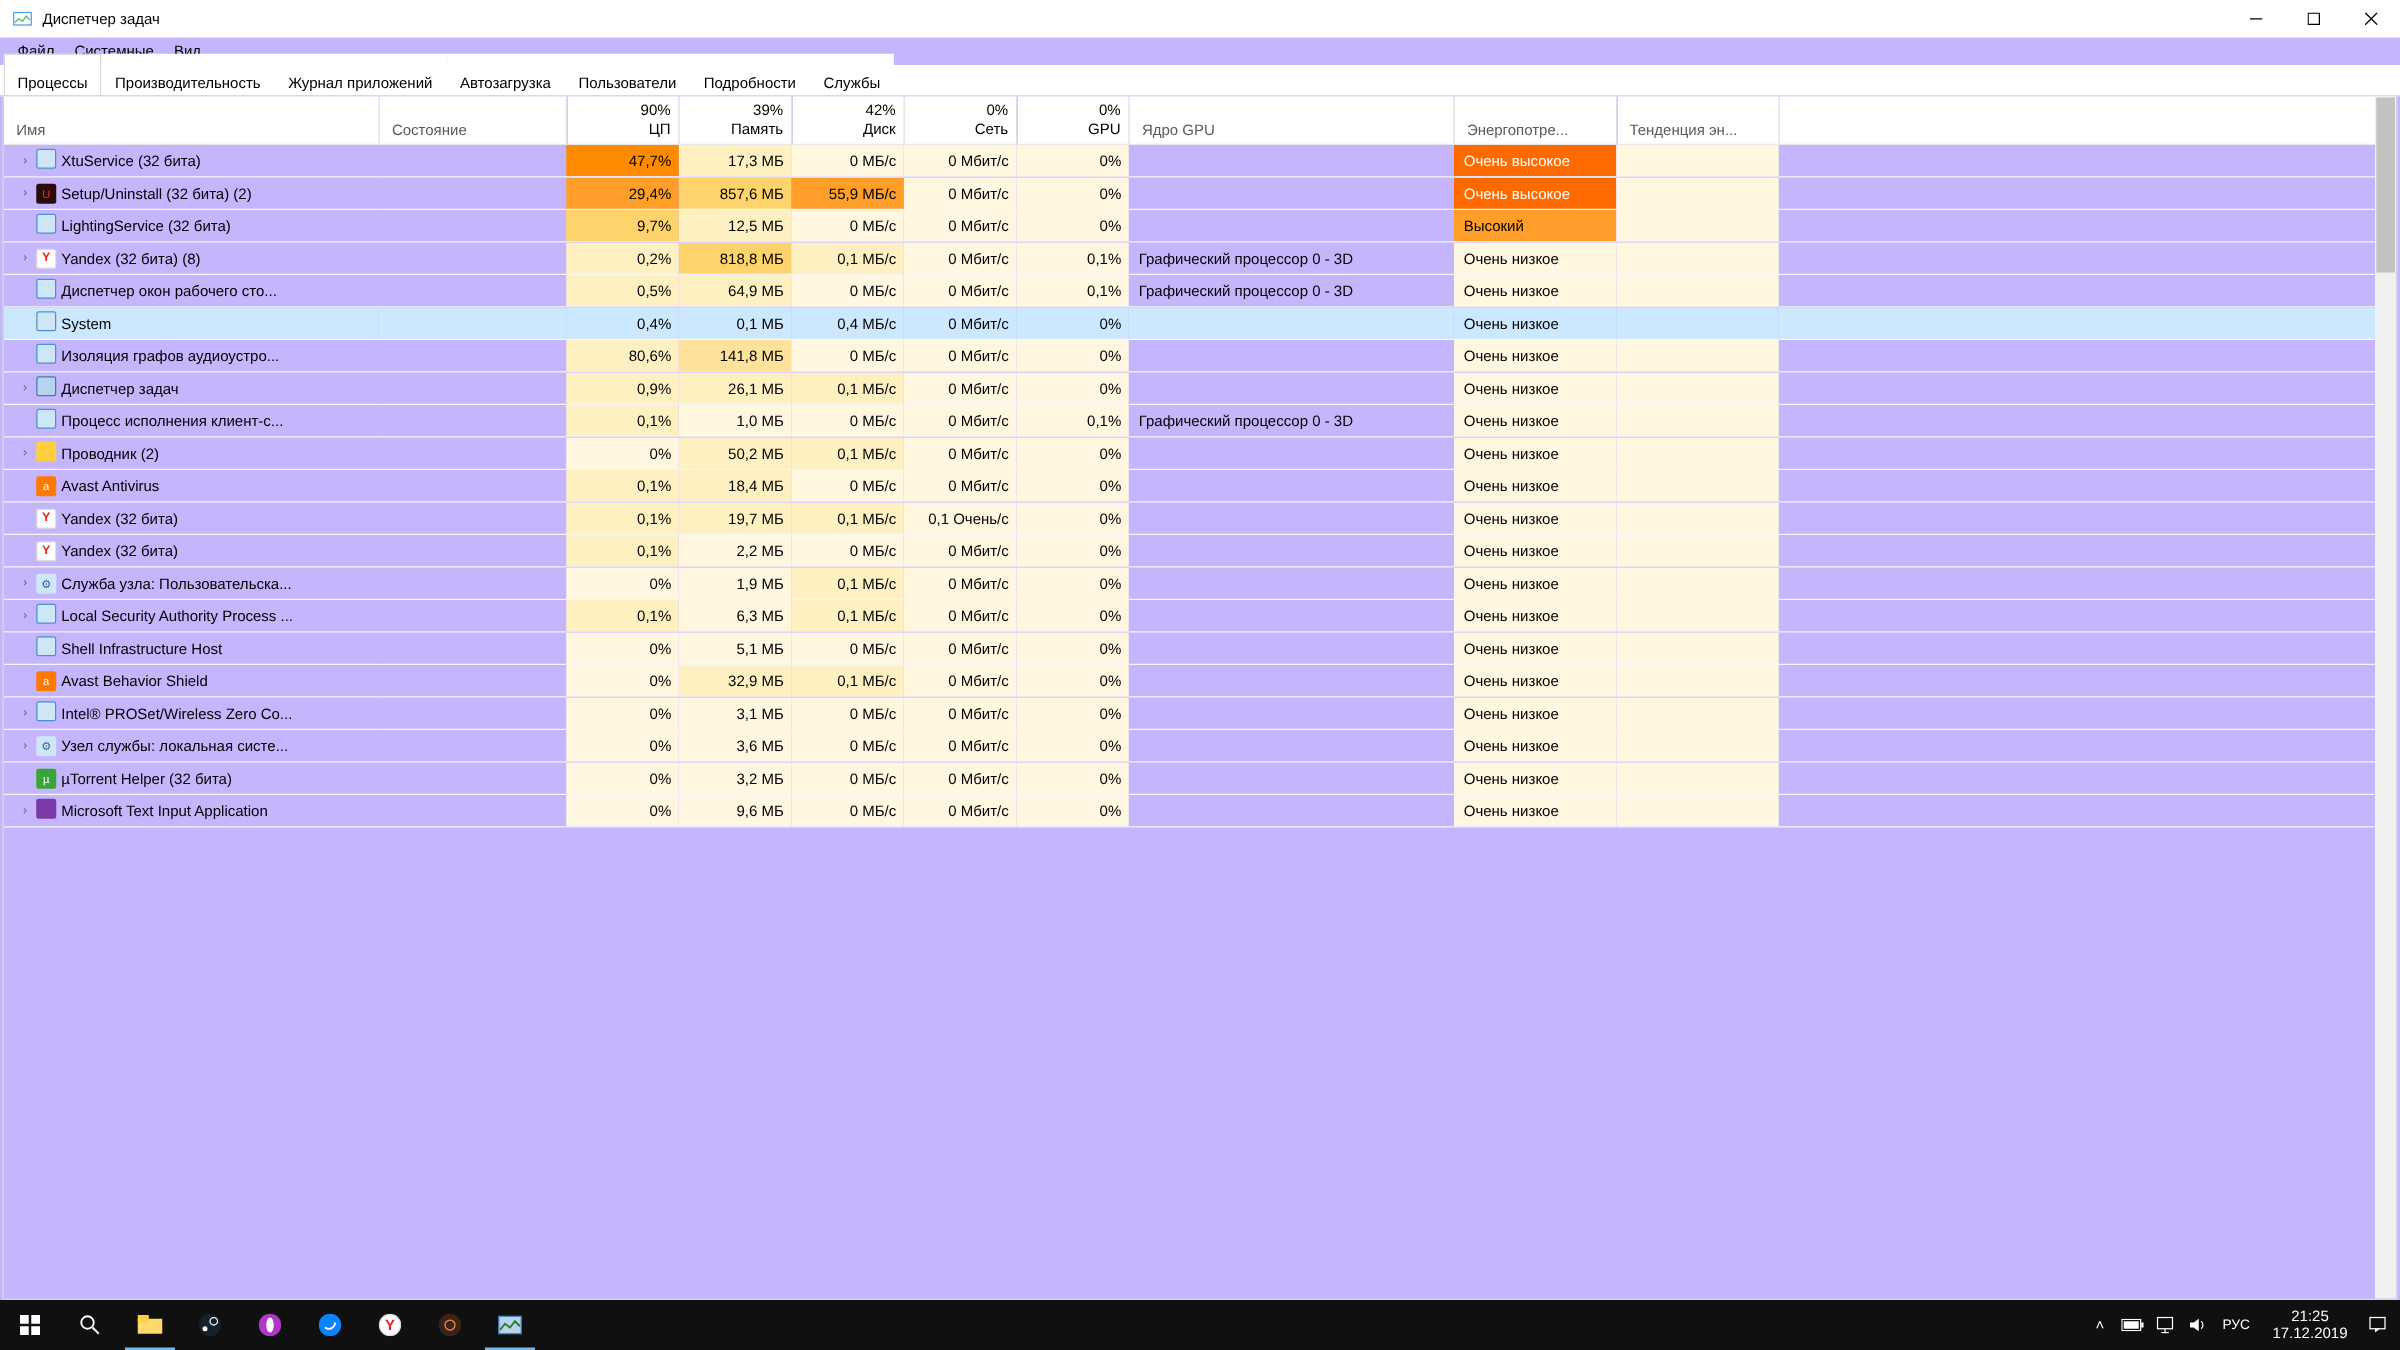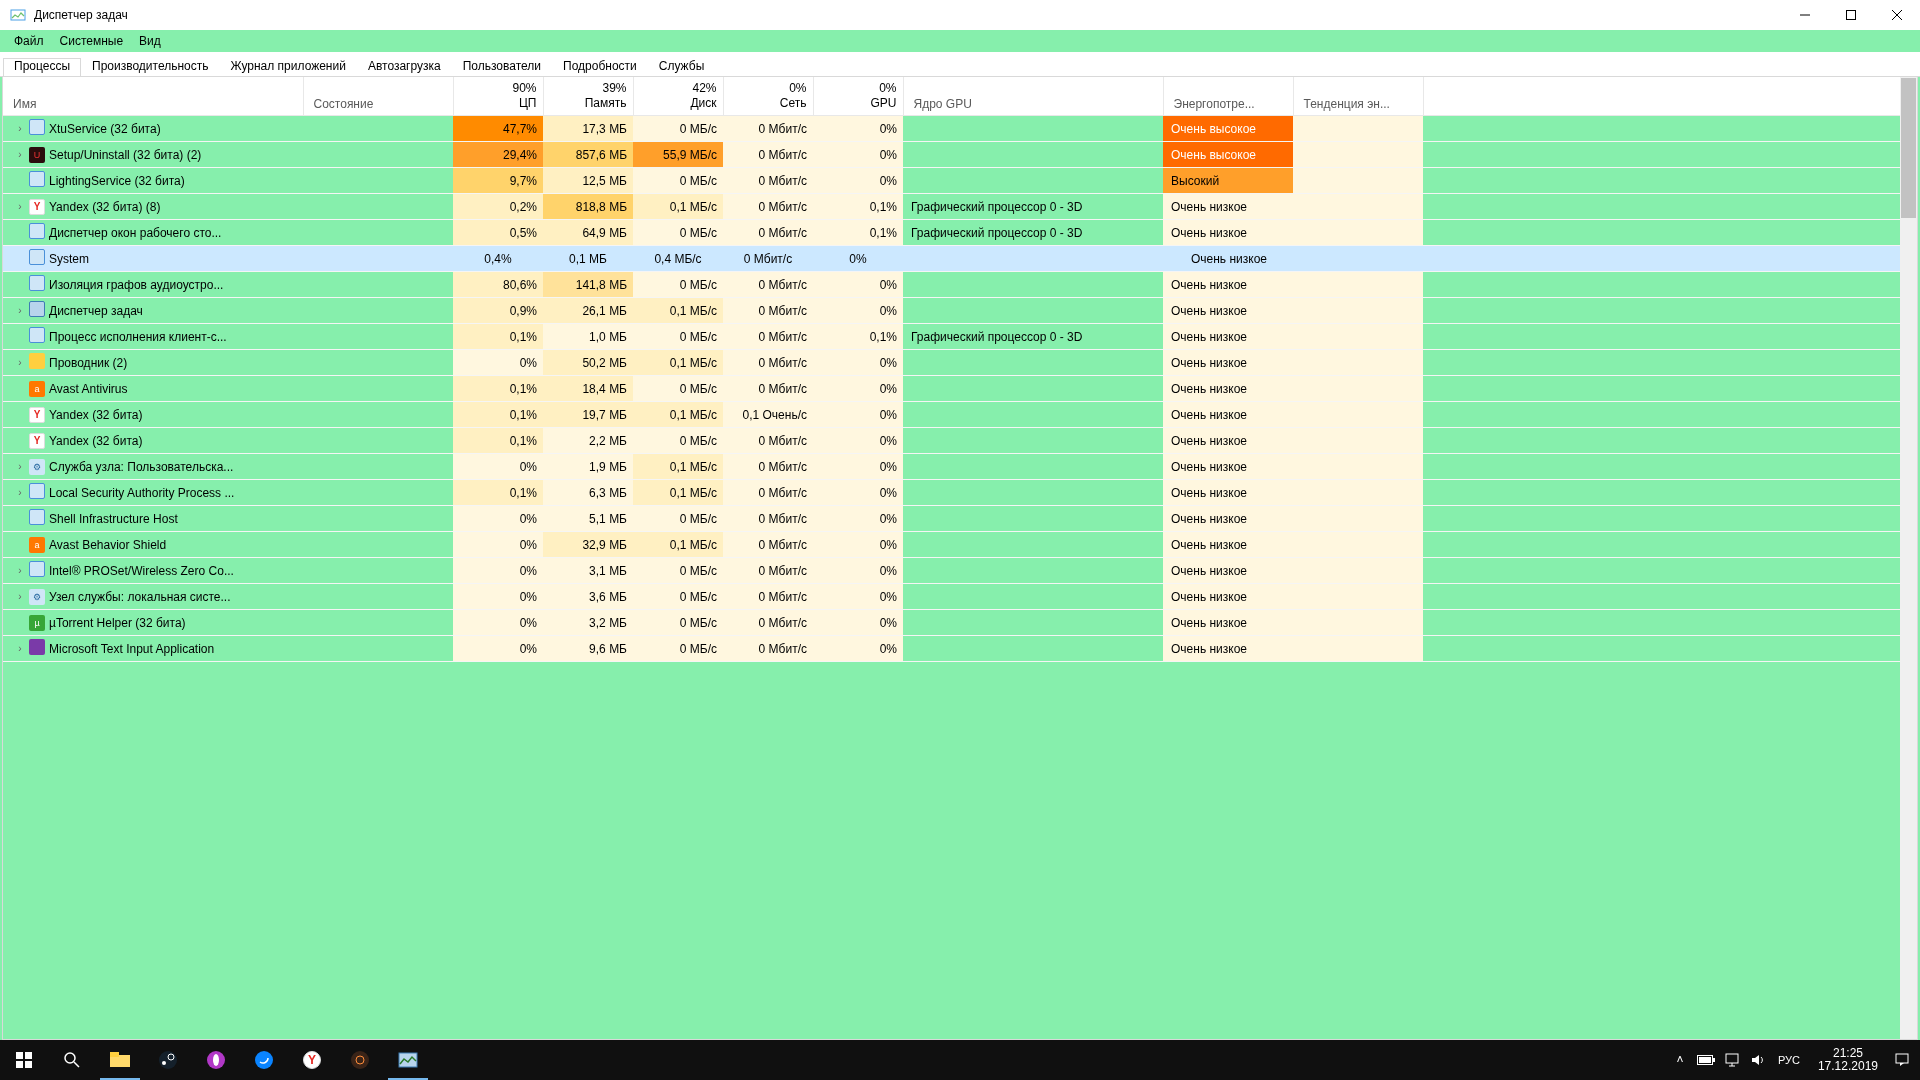--- a/index.html
+++ b/index.html
@@ -1,42 +1,42 @@
 <!DOCTYPE html>
 <html><head>
 <meta charset="utf-8">
 <style>
 *{box-sizing:border-box;margin:0;padding:0;font-family:"Segoe UI",Arial,sans-serif;font-size:12px;color:#000;}
 html,body{width:1920px;height:1080px;overflow:hidden;background:#fff;}
-.window{position:absolute;inset:0;background:#86efac;display:flex;flex-direction:column;}
+.window{position:absolute;inset:0;background:#c4b5fd;display:flex;flex-direction:column;}
 .titlebar{height:30px;background:#fff;display:flex;align-items:center;padding:0 0 0 10px;border-bottom:1px solid transparent;}
 .titlebar .ticon{width:16px;height:16px;margin-right:8px;display:inline-flex;align-items:center;justify-content:center;}
 .titlebar .title{flex:1;font-size:12px;}
 .tbtns{display:flex;height:100%;}
 .tbtn{width:46px;height:100%;display:flex;align-items:center;justify-content:center;}
 .menubar{height:22px;display:flex;align-items:center;padding:0 6px;border-bottom:1px solid transparent;}
 .menubar .mitem{padding:2px 8px;font-size:12px;}
 .tabs{display:flex;align-items:flex-end;height:25px;border-bottom:1px solid #d9d9d9;padding-left:3px;background:#fff;}
-.tab{padding:0 10px 3px 10px;border:1px solid transparent;border-bottom:none;font-size:12px;cursor:default;position:relative;top:0;background:#fff;}
+.tab{padding:15px 10px 3px 10px;border:1px solid transparent;border-bottom:none;font-size:12px;cursor:default;position:relative;top:0;background:#fff;}
 .tab.active{border-color:#d9d9d9;background:#fff;}
 .content{flex:1;display:flex;flex-direction:column;overflow:hidden;border:1px solid #d9d9d9;border-top:none;margin:0 2px 2px 2px;}
 .grid{flex:1;overflow:hidden;position:relative;}
 .grid table{border-collapse:collapse;width:100%;table-layout:fixed;}
 .grid th,.grid td{height:26px;padding:0 6px;white-space:nowrap;overflow:hidden;text-overflow:ellipsis;}
 .grid thead th{font-weight:normal;font-size:12px;color:#5a5a5a;border-right:1px solid #e8e8e8;border-bottom:1px solid #e8e8e8;background:#fff;vertical-align:bottom;padding-bottom:4px;text-align:right;}
 .grid thead th.twoline{padding-top:4px;line-height:15px;}
 .grid thead th.left{text-align:left;padding-left:10px;}
 .grid thead th .pct{color:#000;font-size:12px;display:block;}
 .grid tbody td{border-bottom:1px solid #f5f5f5;}
 .namecell{display:flex;align-items:center;gap:4px;padding-left:6px;}
 .namecell .chevron{width:10px;display:inline-block;text-align:center;color:#666;font-size:10px;}
 .namecell .chevron.empty{visibility:hidden;}
 .picon{width:16px;height:16px;display:inline-flex;align-items:center;justify-content:center;border-radius:2px;font-size:9px;color:#fff;flex-shrink:0;}
 .num{text-align:right;}
-tbody tr.selected td{background:#cce8ff !important;text-align:center;}
+tbody tr.selected td{background:#cce8ff !important;}
 .footer{height:38px;border-top:1px solid #d9d9d9;display:flex;align-items:center;padding:0 8px;gap:8px;}
 .footer .less-btn{display:flex;align-items:center;gap:6px;font-size:12px;cursor:default;}
 .footer .less-btn .circ{width:18px;height:18px;border:1px solid #aaa;border-radius:50%;display:flex;align-items:center;justify-content:center;font-size:10px;color:#666;}
 .footer .spacer{flex:1;}
 .footer button{padding:4px 12px;border:1px solid #adadad;background:#e1e1e1;font-size:12px;}
 .taskbar{position:absolute;bottom:0;left:0;right:0;height:40px;background:#101010;display:flex;align-items:center;color:#fff;}
 .taskbar .tb-left{display:flex;align-items:center;height:100%;}
 .taskbar .tb-item{width:48px;height:100%;display:flex;align-items:center;justify-content:center;position:relative;}
 .taskbar .tb-item.active::after{content:"";position:absolute;bottom:0;left:4px;right:4px;height:2px;background:#76b9ed;}
 .taskbar .tb-right{margin-left:auto;display:flex;align-items:center;height:100%;gap:2px;padding-right:6px;}

